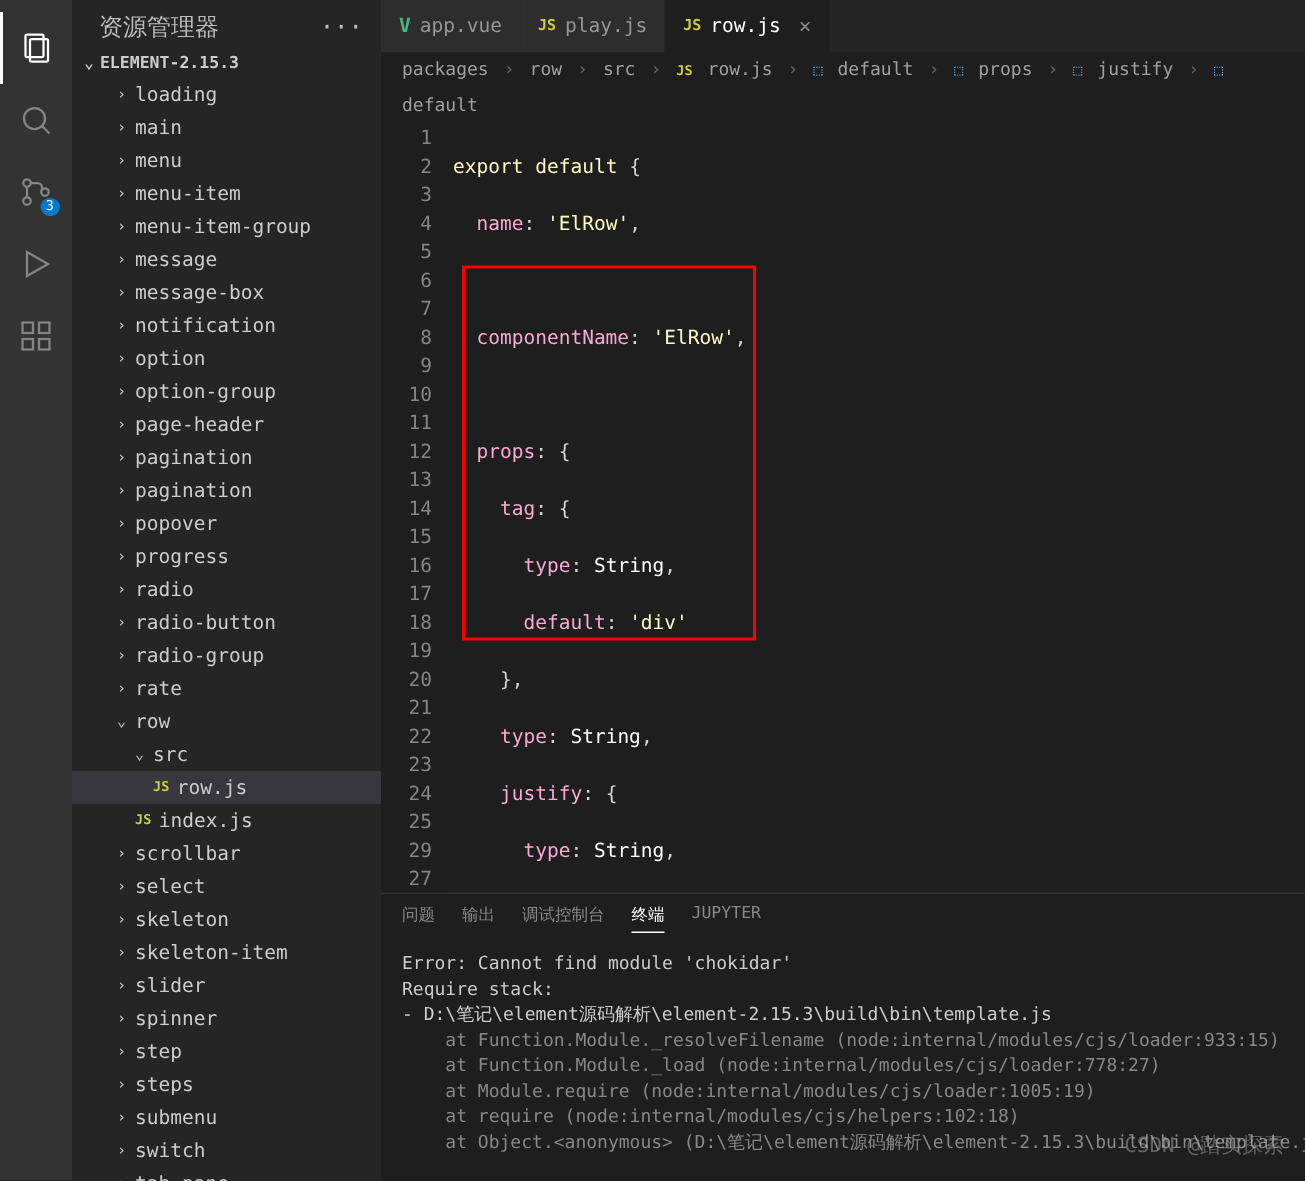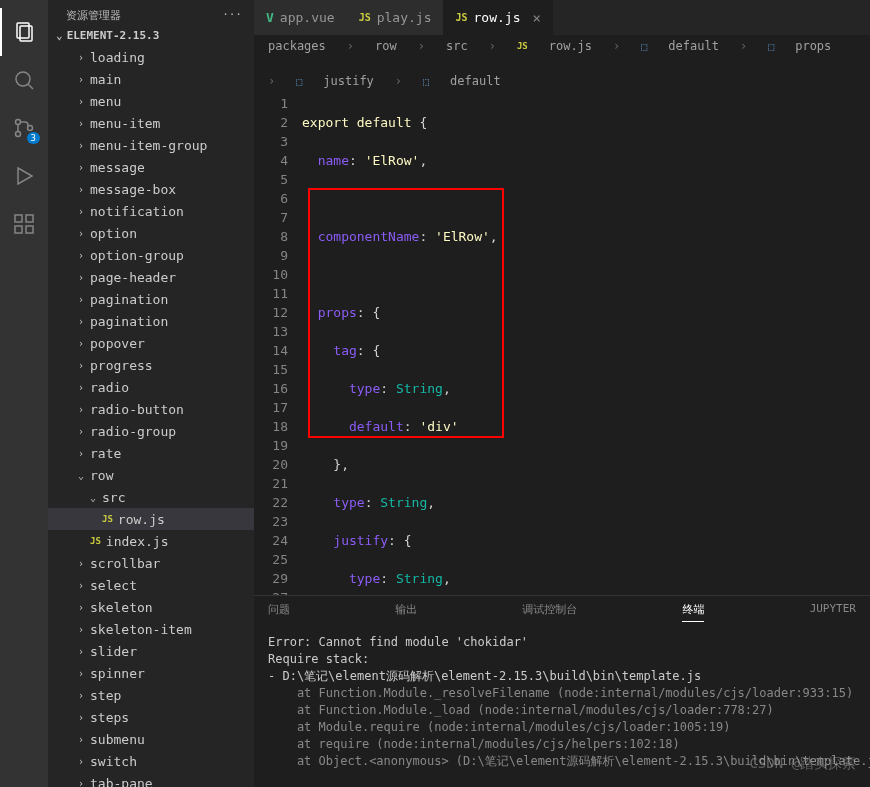--- a/index.html
+++ b/index.html
@@ -3,53 +3,53 @@
 <meta charset="utf-8">
 <style>
 * { margin: 0; padding: 0; box-sizing: border-box; }
 body { font-family: "Consolas", "Microsoft YaHei", monospace; font-size: 13px; background: #1e1e1e; color: #cccccc; width: 870px; height: 787px; overflow: hidden; display: flex; }
 .activity-bar { width: 48px; background: #333333; display: flex; flex-direction: column; align-items: center; padding-top: 8px; }
 .activity-bar .ab-item { width: 48px; height: 48px; display: flex; align-items: center; justify-content: center; color: #858585; cursor: pointer; position: relative; }
 .activity-bar .ab-item.active { color: #ffffff; }
 .activity-bar .ab-item.active::before { content: ""; position: absolute; left: 0; top: 0; width: 2px; height: 100%; background: #ffffff; }
 .activity-bar .badge { position: absolute; bottom: 8px; right: 8px; background: #007acc; color: #fff; font-size: 9px; border-radius: 8px; padding: 1px 4px; }
 .sidebar { width: 206px; background: #252526; display: flex; flex-direction: column; }
-.sidebar-header { display: flex; align-items: flex-start; justify-content: space-between; padding: 8px 12px 4px 18px; font-size: 11px; text-transform: uppercase; color: #bbbbbb; }
+.sidebar-header { display: flex; align-items: flex-start; justify-content: space-between; padding: 8px 12px 4px 18px; font-size: 16px; text-transform: uppercase; color: #bbbbbb; }
 .sidebar-project { padding: 2px 8px 4px 8px; font-size: 11px; color: #cccccc; font-weight: bold; display: flex; align-items: center; gap: 4px; }
 .sidebar-tree { flex: 1; overflow-y: auto; font-size: 13px; }
 .tree-item { display: flex; align-items: center; height: 22px; padding-left: 18px; cursor: pointer; white-space: nowrap; color: #cccccc; }
 .tree-item.indent1 { padding-left: 30px; }
 .tree-item.indent2 { padding-left: 42px; }
 .tree-item.indent3 { padding-left: 54px; }
 .tree-item.active { background: #37373d; }
 .tree-item .chev { width: 12px; display: inline-block; color: #c5c5c5; font-size: 10px; }
 .tree-item .js-badge { color: #cbcb41; font-size: 9px; font-weight: bold; margin-right: 5px; }
 .main { flex: 1; display: flex; flex-direction: column; background: #1e1e1e; min-width: 0; }
 .tabs { display: flex; background: #252526; height: 35px; }
 .tab { display: flex; align-items: center; gap: 6px; padding: 0 12px; background: #2d2d2d; color: #969696; cursor: pointer; font-size: 13px; }
 .tab.active { background: #1e1e1e; color: #ffffff; }
 .tab .vue-icon { color: #41b883; font-weight: bold; }
 .tab .js-icon { color: #cbcb41; font-size: 10px; font-weight: bold; }
 .tab .close { color: #888; font-size: 14px; margin-left: 6px; }
-.breadcrumb { display: flex; align-items: center; gap: 21px; padding: 4px 14px; font-size: 12px; color: #a0a0a0; background: #1e1e1e; flex-wrap: wrap; }
+.breadcrumb { display: flex; align-items: flex-end; gap: 10px; padding: 4px 14px; font-size: 12px; color: #a0a0a0; background: #1e1e1e; flex-wrap: wrap; }
 .breadcrumb .sep { color: #666; }
 .breadcrumb .js-badge { color: #cbcb41; font-size: 9px; font-weight: bold; }
 .breadcrumb .cube { color: #75beff; font-size: 10px; }
 .editor { flex: 1; display: flex; overflow: hidden; position: relative; }
 .gutter { width: 48px; background: #1e1e1e; color: #858585; text-align: right; padding-right: 14px; font-size: 13px; line-height: 19px; padding-top: 2px; }
 .code { flex: 1; font-size: 13px; line-height: 19px; padding-top: 2px; white-space: pre; color: #d4d4d4; position: relative; }
 .code .line { height: 19px; }
 .red-box { position: absolute; border: 2px solid #ff0000; pointer-events: none; }
 .kw { color: #fef9c3; }
-.prop { color: #8b5cf6; }
+.prop { color: #f9a8d4; }
 .str { color: #fef9c3; }
-.type { color: #14b8a6; }
+.type { color: #ffffff; }
 .punct { color: #d4d4d4; }
 .panel { height: 192px; background: #1e1e1e; border-top: 1px solid #333; display: flex; flex-direction: column; }
-.panel-tabs { display: flex; gap: 18px; padding: 6px 14px; font-size: 11px; color: #888; justify-content: space-between; }
+.panel-tabs { display: flex; gap: 18px; padding: 6px 14px; font-size: 11px; color: #888; }
 .panel-tabs .pt { cursor: pointer; padding-bottom: 4px; }
 .panel-tabs .pt.active { color: #fff; border-bottom: 1px solid #fff; }
 .terminal { flex: 1; padding: 6px 14px; font-size: 12px; color: #cccccc; line-height: 17px; overflow: hidden; white-space: pre; }
 .terminal .dim { color: #888888; }
 .watermark { position: absolute; right: 14px; bottom: 14px; color: rgba(200,200,200,0.4); font-size: 14px; }
 svg { display: block; }
 </style>
 </head>
 <body>
 

